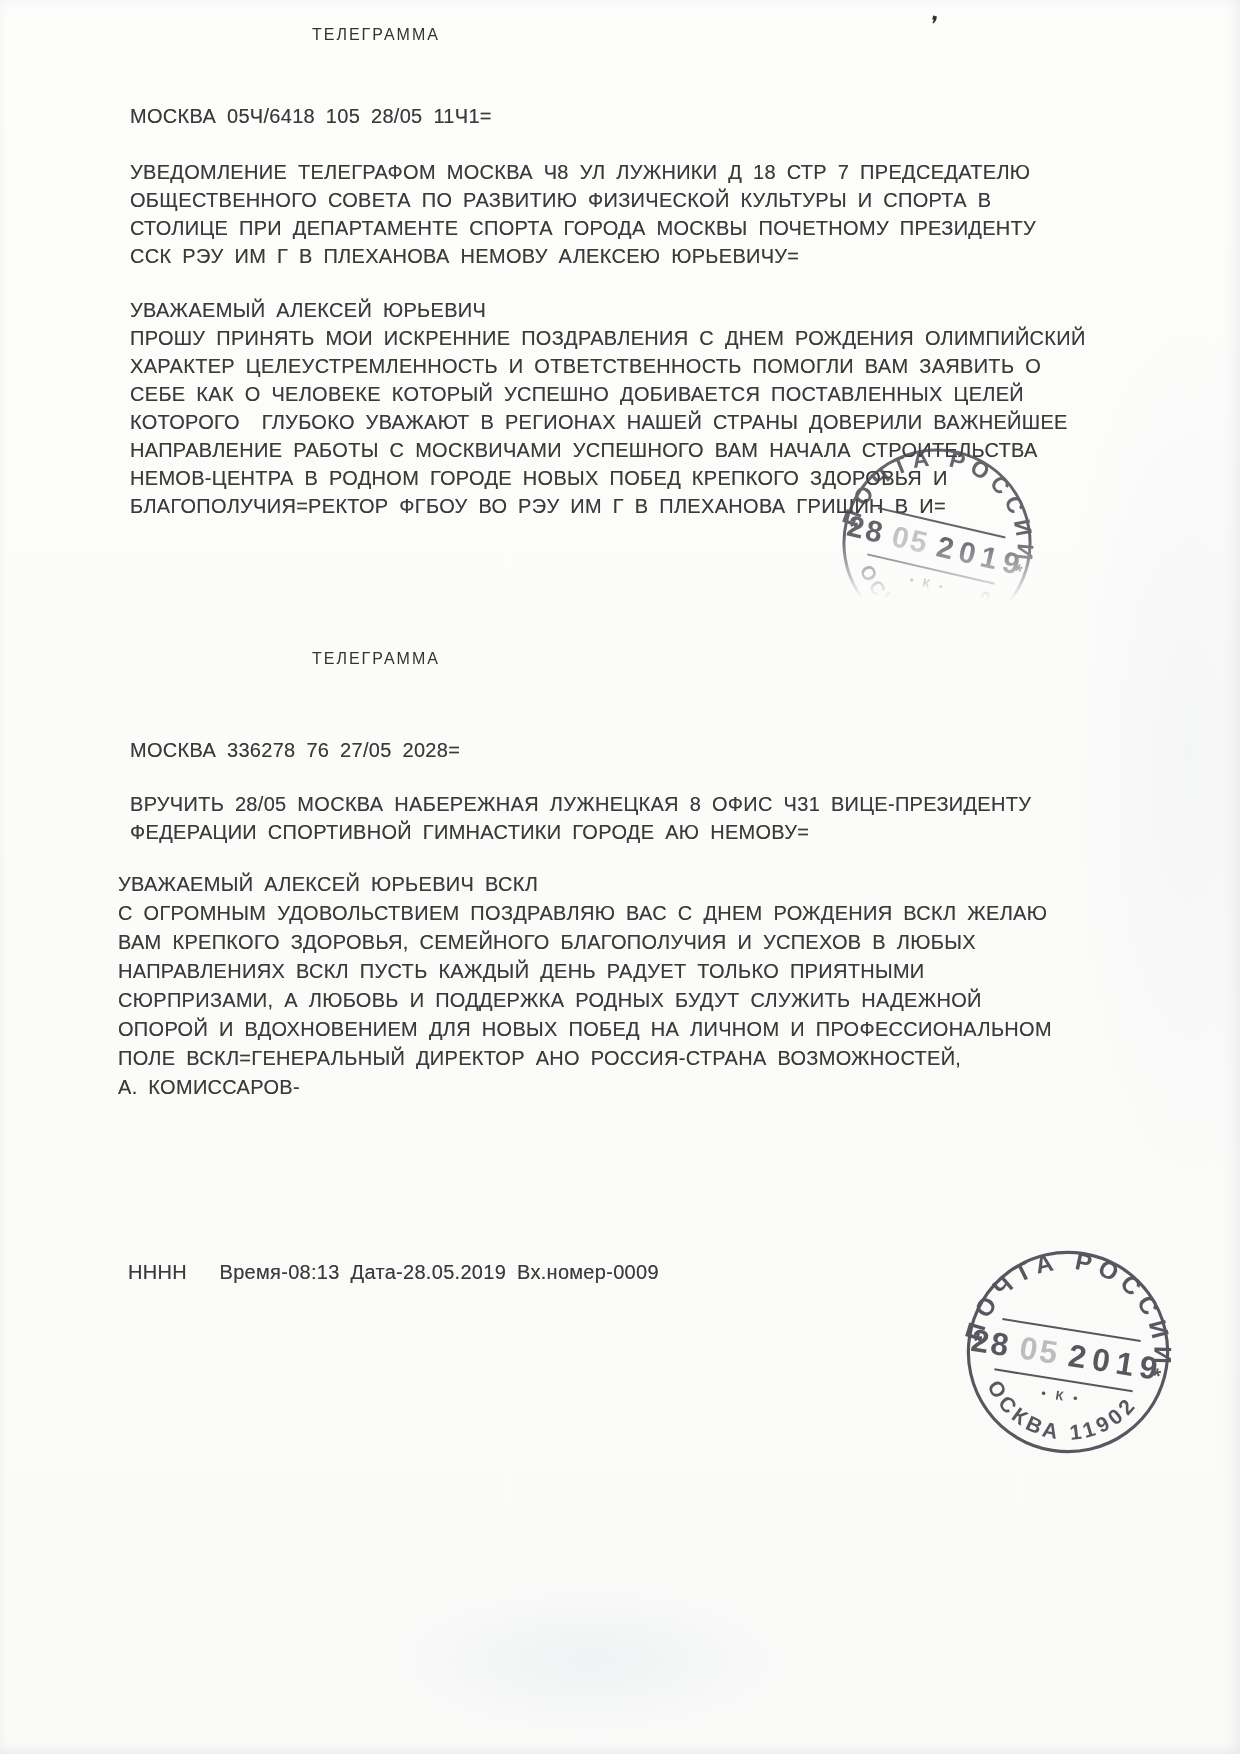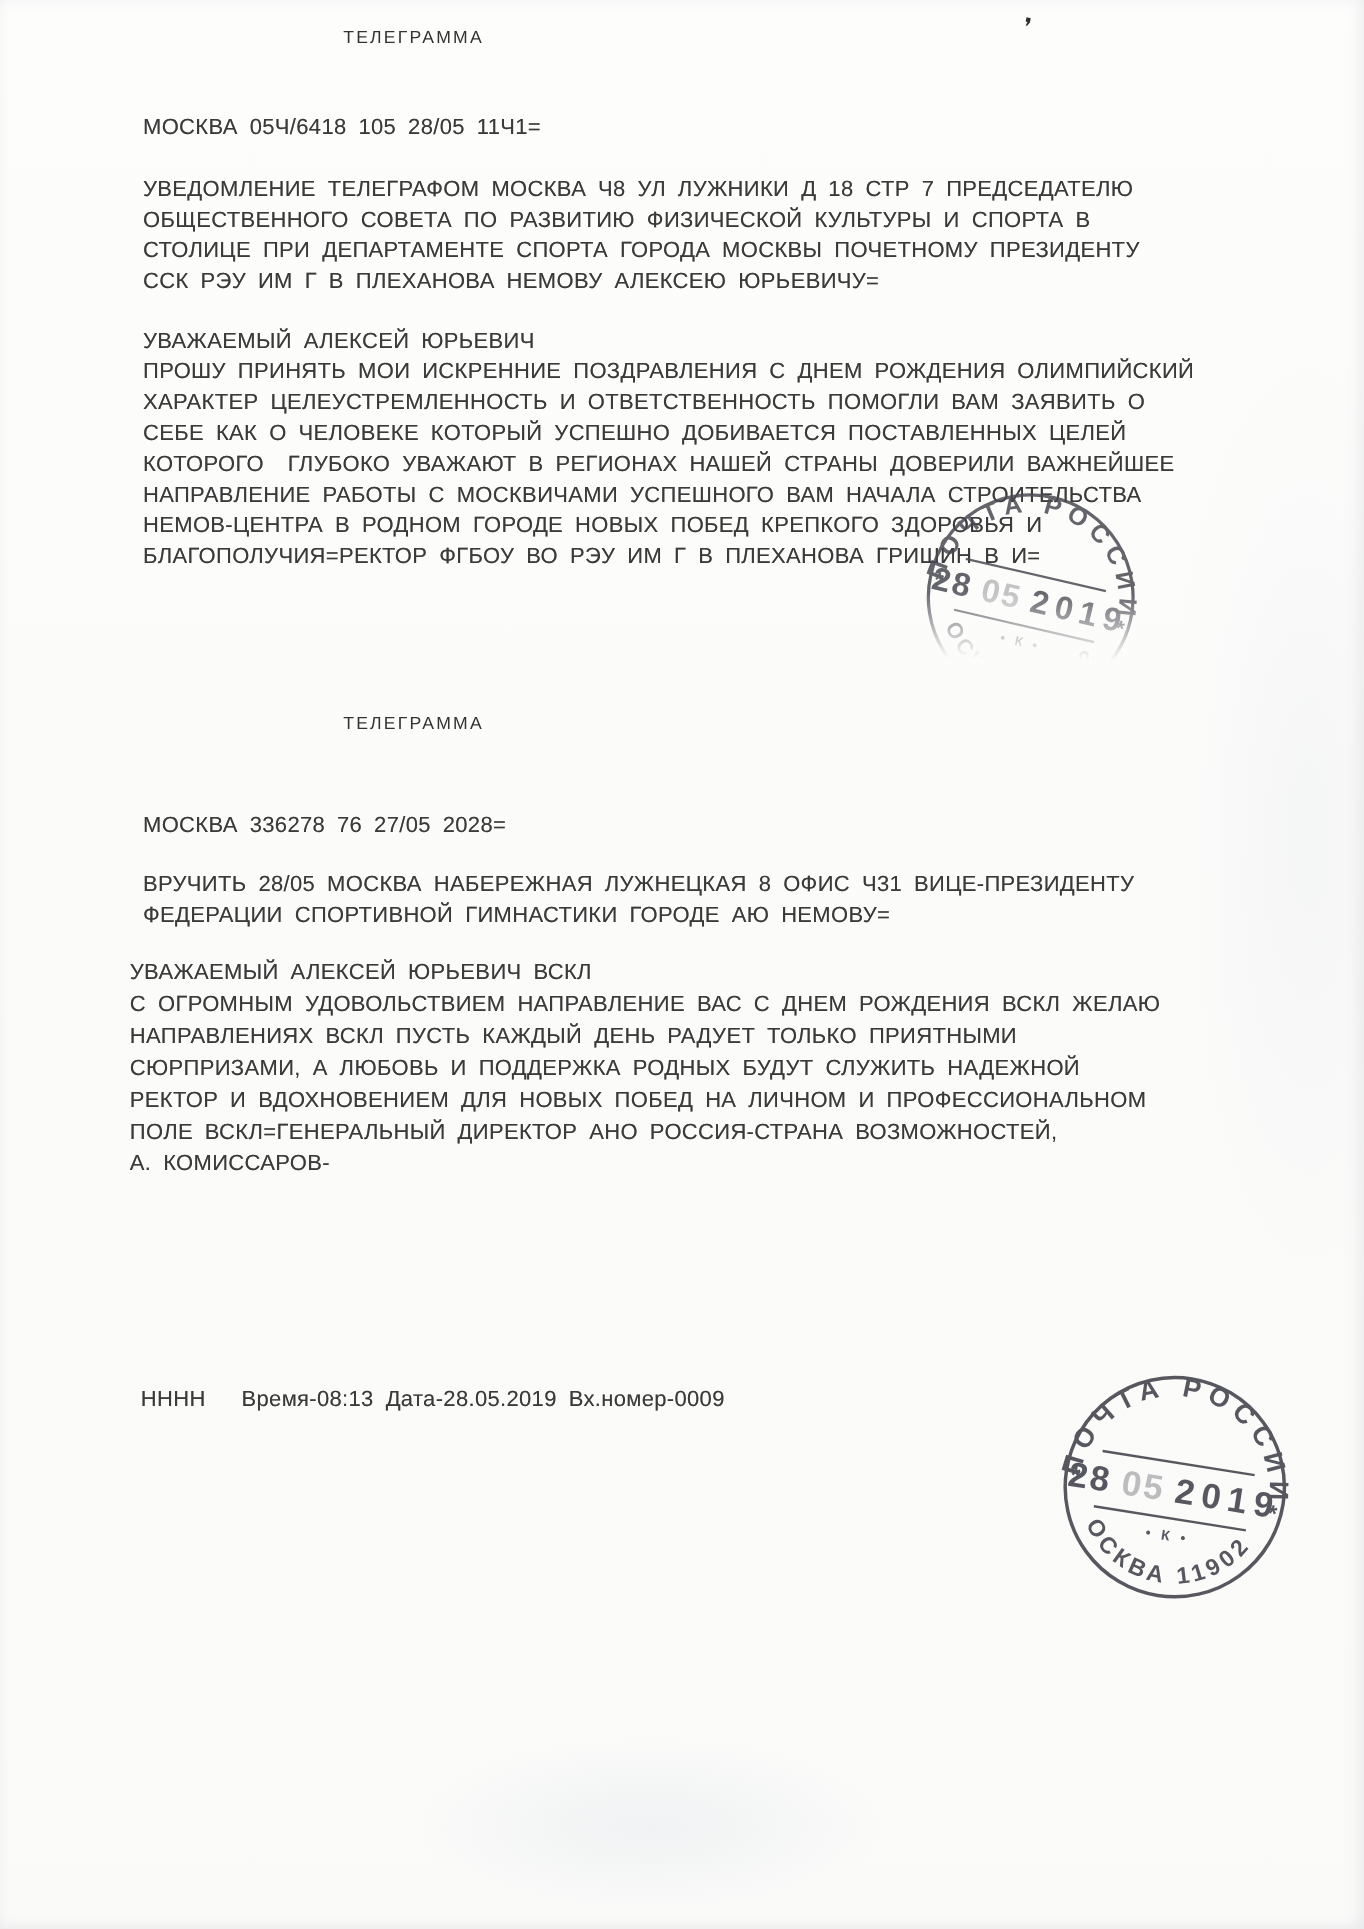--- a/index.html
+++ b/index.html
@@ -109,24 +109,25 @@
 
     <div class="abs line header2">МОСКВА 336278 76 27/05 2028=</div>
 
     <div class="abs addr2">
       <div class="line">ВРУЧИТЬ 28/05 МОСКВА НАБЕРЕЖНАЯ ЛУЖНЕЦКАЯ 8 ОФИС Ч31 ВИЦЕ-ПРЕЗИДЕНТУ</div>
       <div class="line">ФЕДЕРАЦИИ СПОРТИВНОЙ ГИМНАСТИКИ ГОРОДЕ АЮ НЕМОВУ=</div>
     </div>
 
     <div class="abs body2">
       <div class="line">УВАЖАЕМЫЙ АЛЕКСЕЙ ЮРЬЕВИЧ ВСКЛ</div>
-      <div class="line">С ОГРОМНЫМ УДОВОЛЬСТВИЕМ НАПРАВЛЕНИЕ ВАС С ДНЕМ РОЖДЕНИЯ ВСКЛ ЖЕЛАЮ</div>
+      <div class="line">С ОГРОМНЫМ УДОВОЛЬСТВИЕМ ПОЗДРАВЛЯЮ ВАС С ДНЕМ РОЖДЕНИЯ ВСКЛ ЖЕЛАЮ</div>
+      <div class="line">ВАМ КРЕПКОГО ЗДОРОВЬЯ, СЕМЕЙНОГО БЛАГОПОЛУЧИЯ И УСПЕХОВ В ЛЮБЫХ</div>
       <div class="line">НАПРАВЛЕНИЯХ ВСКЛ ПУСТЬ КАЖДЫЙ ДЕНЬ РАДУЕТ ТОЛЬКО ПРИЯТНЫМИ</div>
       <div class="line">СЮРПРИЗАМИ, А ЛЮБОВЬ И ПОДДЕРЖКА РОДНЫХ БУДУТ СЛУЖИТЬ НАДЕЖНОЙ</div>
-      <div class="line">РЕКТОР И ВДОХНОВЕНИЕМ ДЛЯ НОВЫХ ПОБЕД НА ЛИЧНОМ И ПРОФЕССИОНАЛЬНОМ</div>
+      <div class="line">ОПОРОЙ И ВДОХНОВЕНИЕМ ДЛЯ НОВЫХ ПОБЕД НА ЛИЧНОМ И ПРОФЕССИОНАЛЬНОМ</div>
       <div class="line">ПОЛЕ ВСКЛ=ГЕНЕРАЛЬНЫЙ ДИРЕКТОР АНО РОССИЯ-СТРАНА ВОЗМОЖНОСТЕЙ,</div>
       <div class="line">А. КОМИССАРОВ-</div>
     </div>
   </section>
 
   <div class="abs line footer-line">НННН   Время-08:13 Дата-28.05.2019 Вх.номер-0009</div>
 
   <div class="stamp stamp2">
     <svg viewBox="0 0 200 200">
       <circle cx="100" cy="100" r="94" fill="none" stroke="currentColor" stroke-width="3"></circle>

